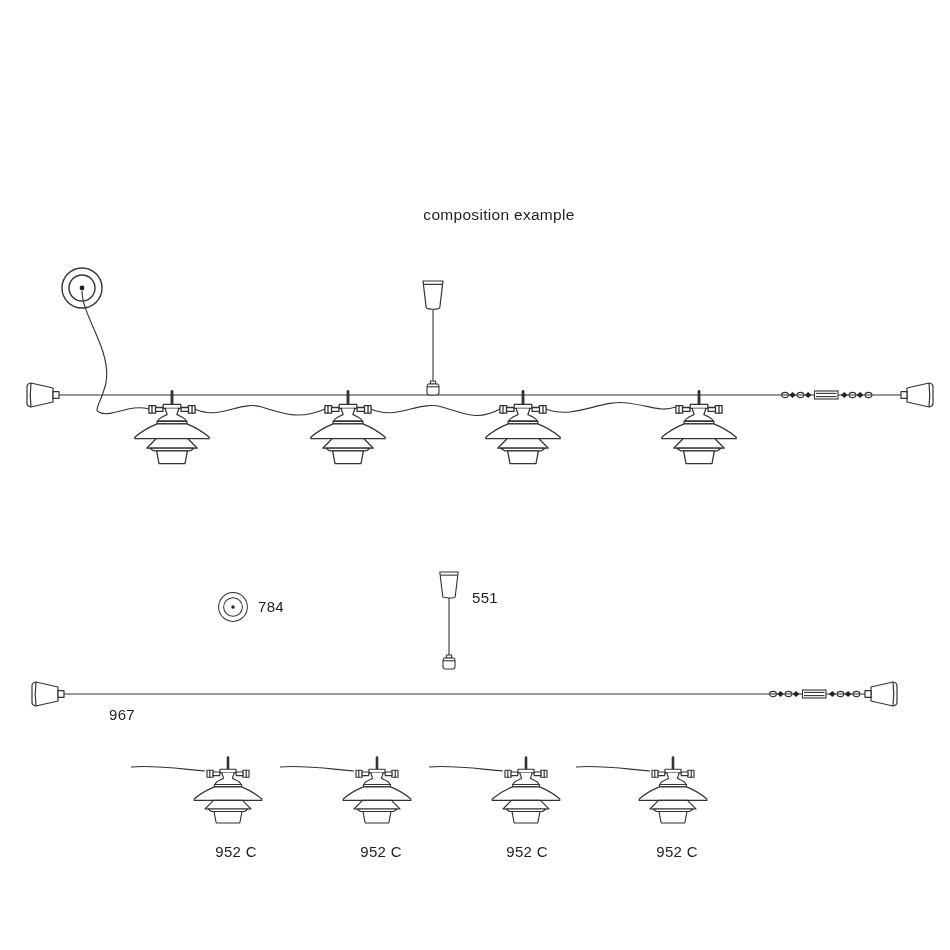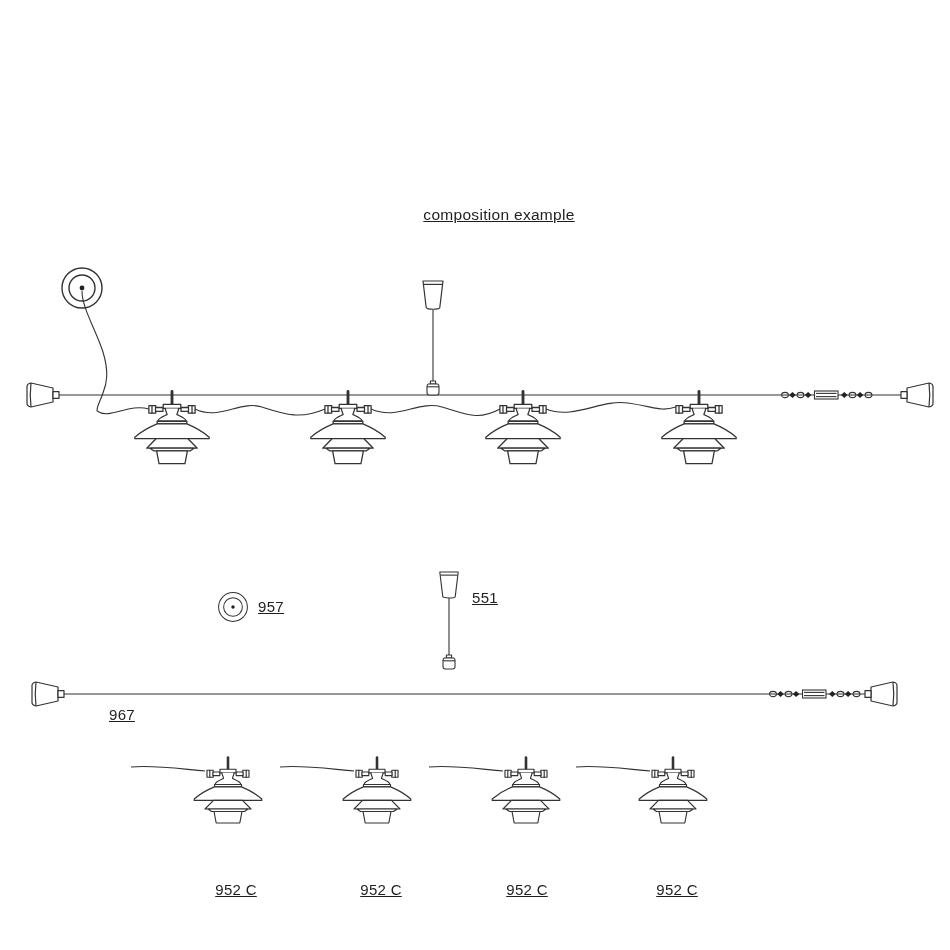--- a/index.html
+++ b/index.html
@@ -11,27 +11,26 @@
     overflow:hidden;
   }
   svg{position:absolute;left:0;top:0;}
   .label{
     position:absolute;
     color:#1f1f1f;
     font-size:15px;
     letter-spacing:.3px;
     white-space:nowrap;
     user-select:none;
-    text-decoration:underline;
   }
   .title{
     font-size:15.5px;
     transform:translateX(-50%);
   }
-  .center{transform:translateX(-50%);margin-top:38px;}
+  .center{transform:translateX(-50%);}
 </style>
 </head>
 <body>
 
 <div id="canvas">
 
   <svg width="950" height="950" viewBox="0 0 950 950">
     <defs>
 
       <g id="lamp" fill="none" stroke="#333" stroke-width="1.15" stroke-linejoin="round" stroke-linecap="round">
@@ -144,21 +143,21 @@
       <path d="M429,767 C453,765 479,769 503,771" stroke-width="1.1"></path>
       <use href="#lamp" transform="translate(526,757)"></use>
 
       <path d="M576,767 C600,765 626,769 650,771" stroke-width="1.1"></path>
       <use href="#lamp" transform="translate(673,757)"></use>
     </g>
   </svg>
 
   <div class="label title" style="left:499px; top:206px;">composition example</div>
 
-  <div class="label" style="left:258px; top:598px;">957</div>
+  <div class="label" style="left:258px; top:598px;">784</div>
 
   <div class="label" style="left:472px; top:589px;">551</div>
 
   <div class="label" style="left:109px; top:706px;text-align:center;">967</div>
 
   <div class="label center" style="left:236px; top:843px;">952 C</div>
   <div class="label center" style="left:381px; top:843px;">952 C</div>
   <div class="label center" style="left:527px; top:843px;">952 C</div>
   <div class="label center" style="left:677px; top:843px;">952 C</div>
 </div>

